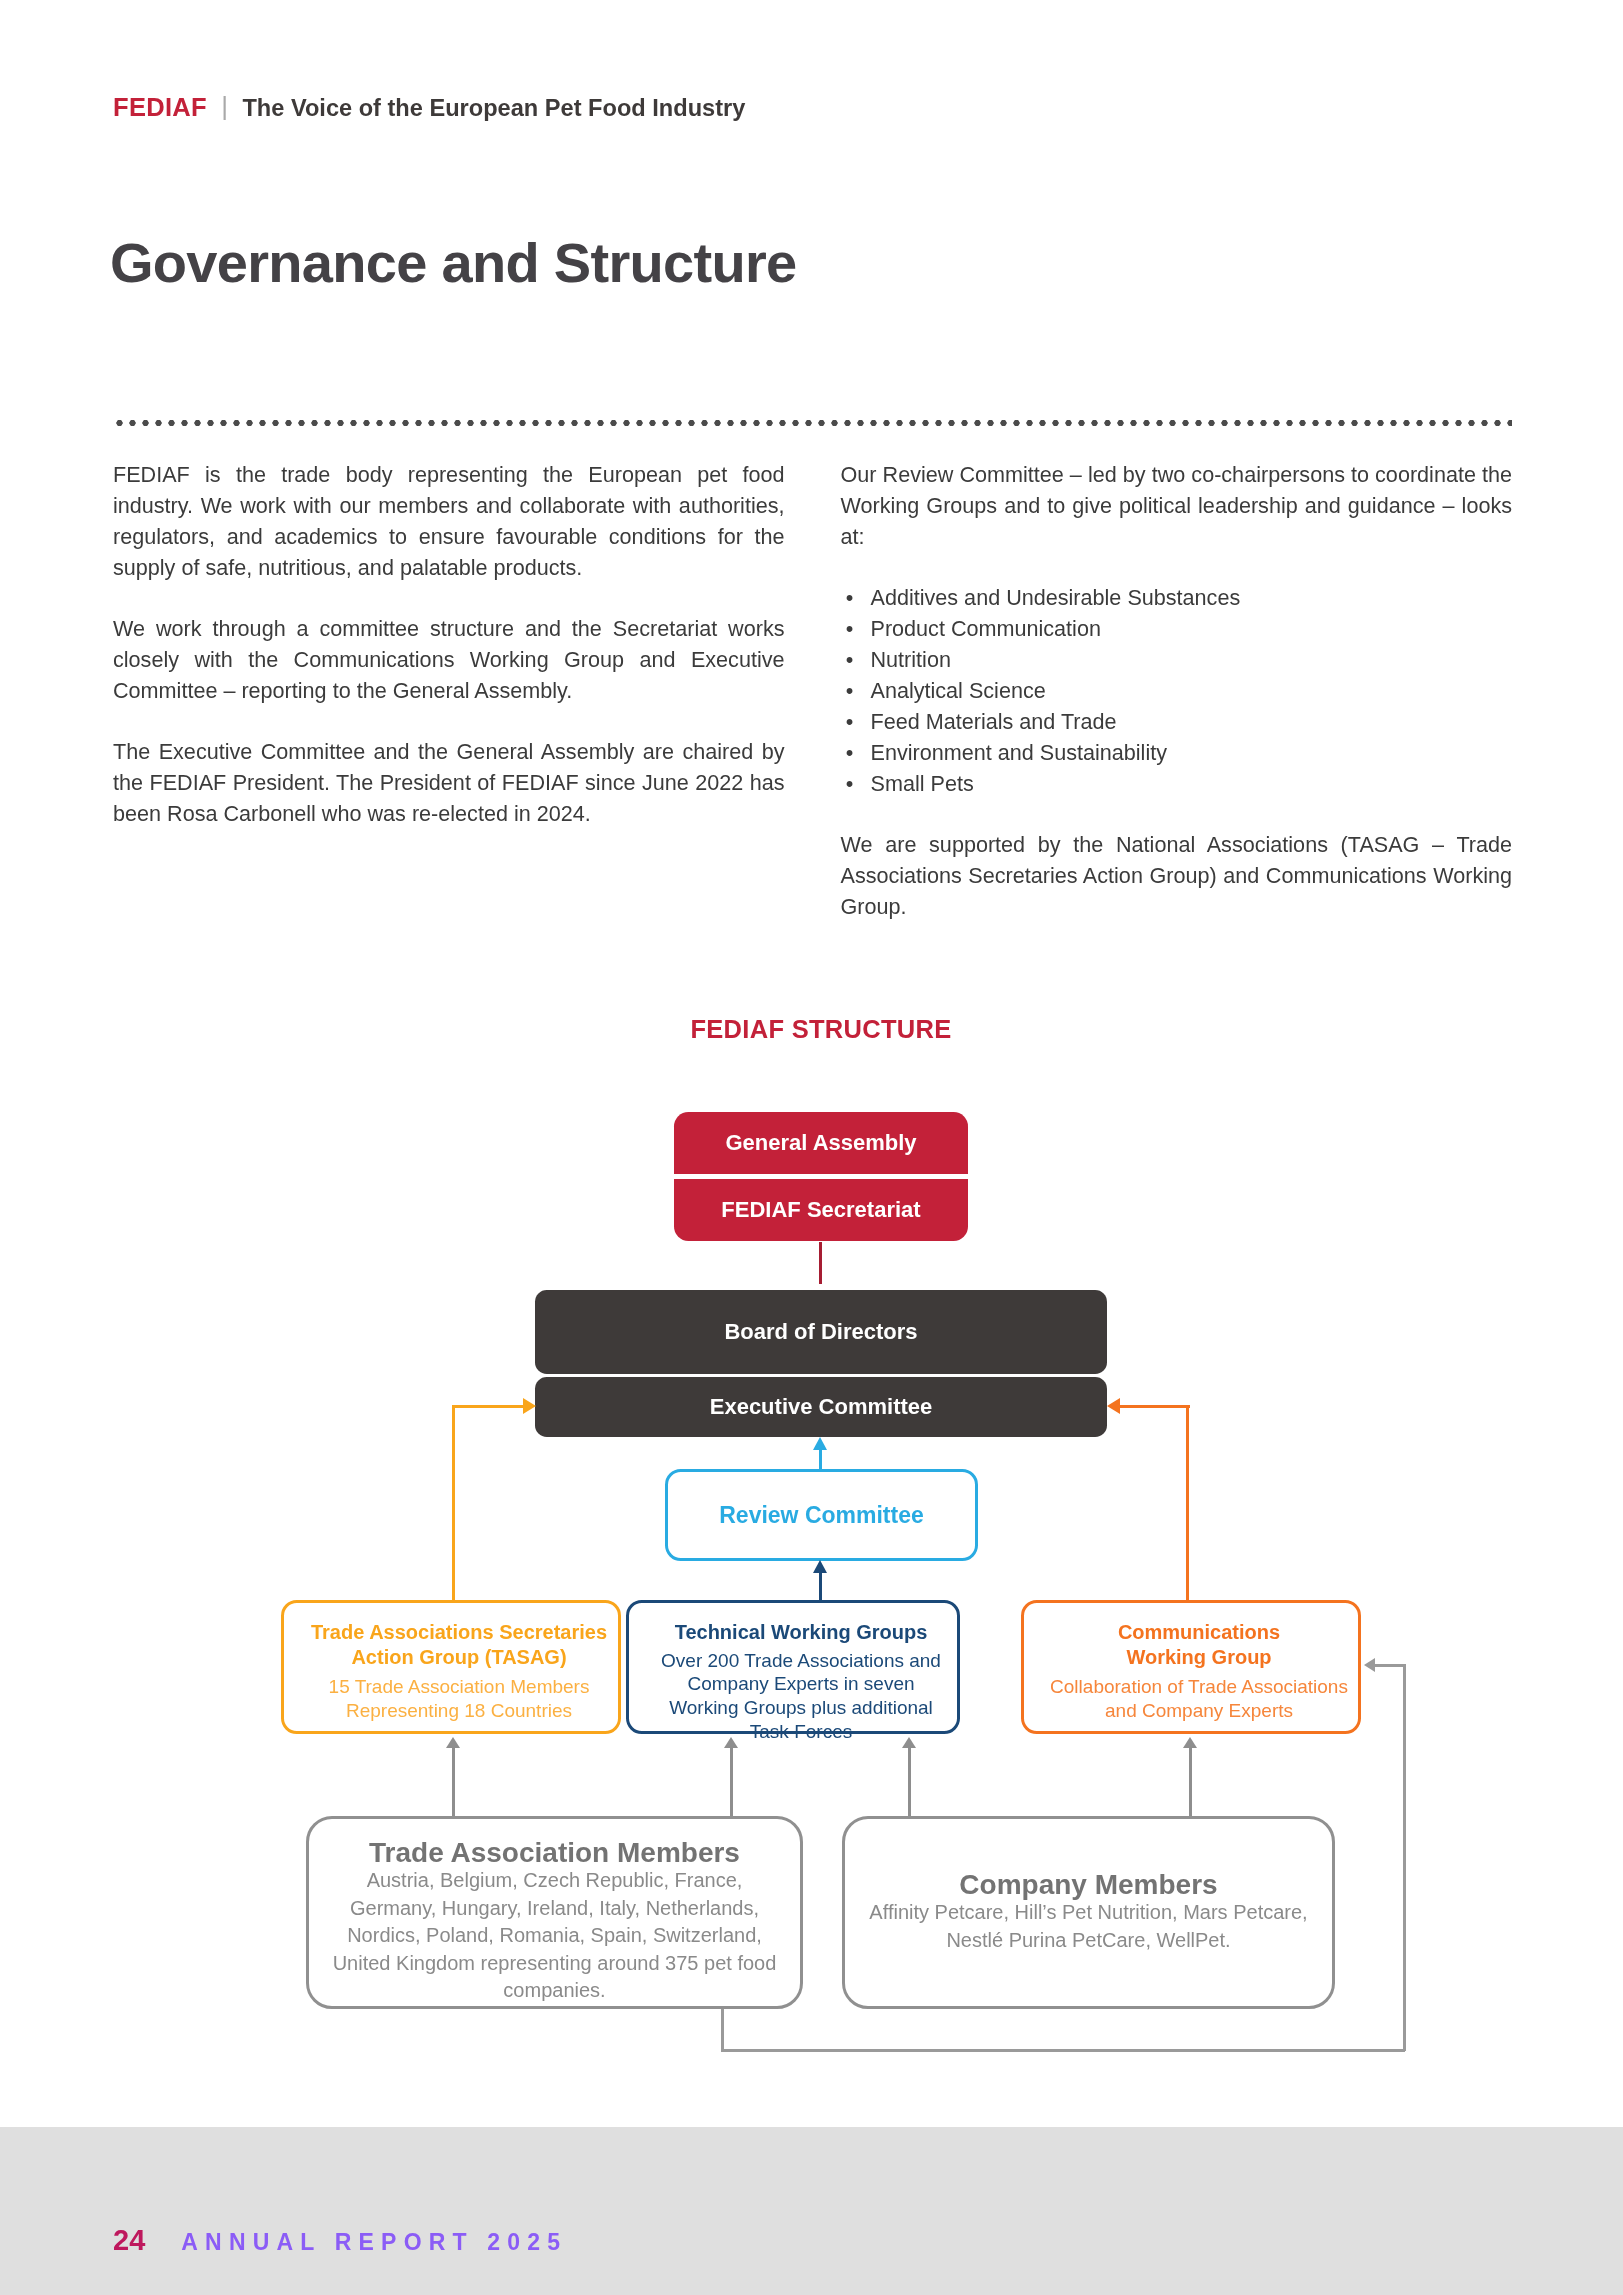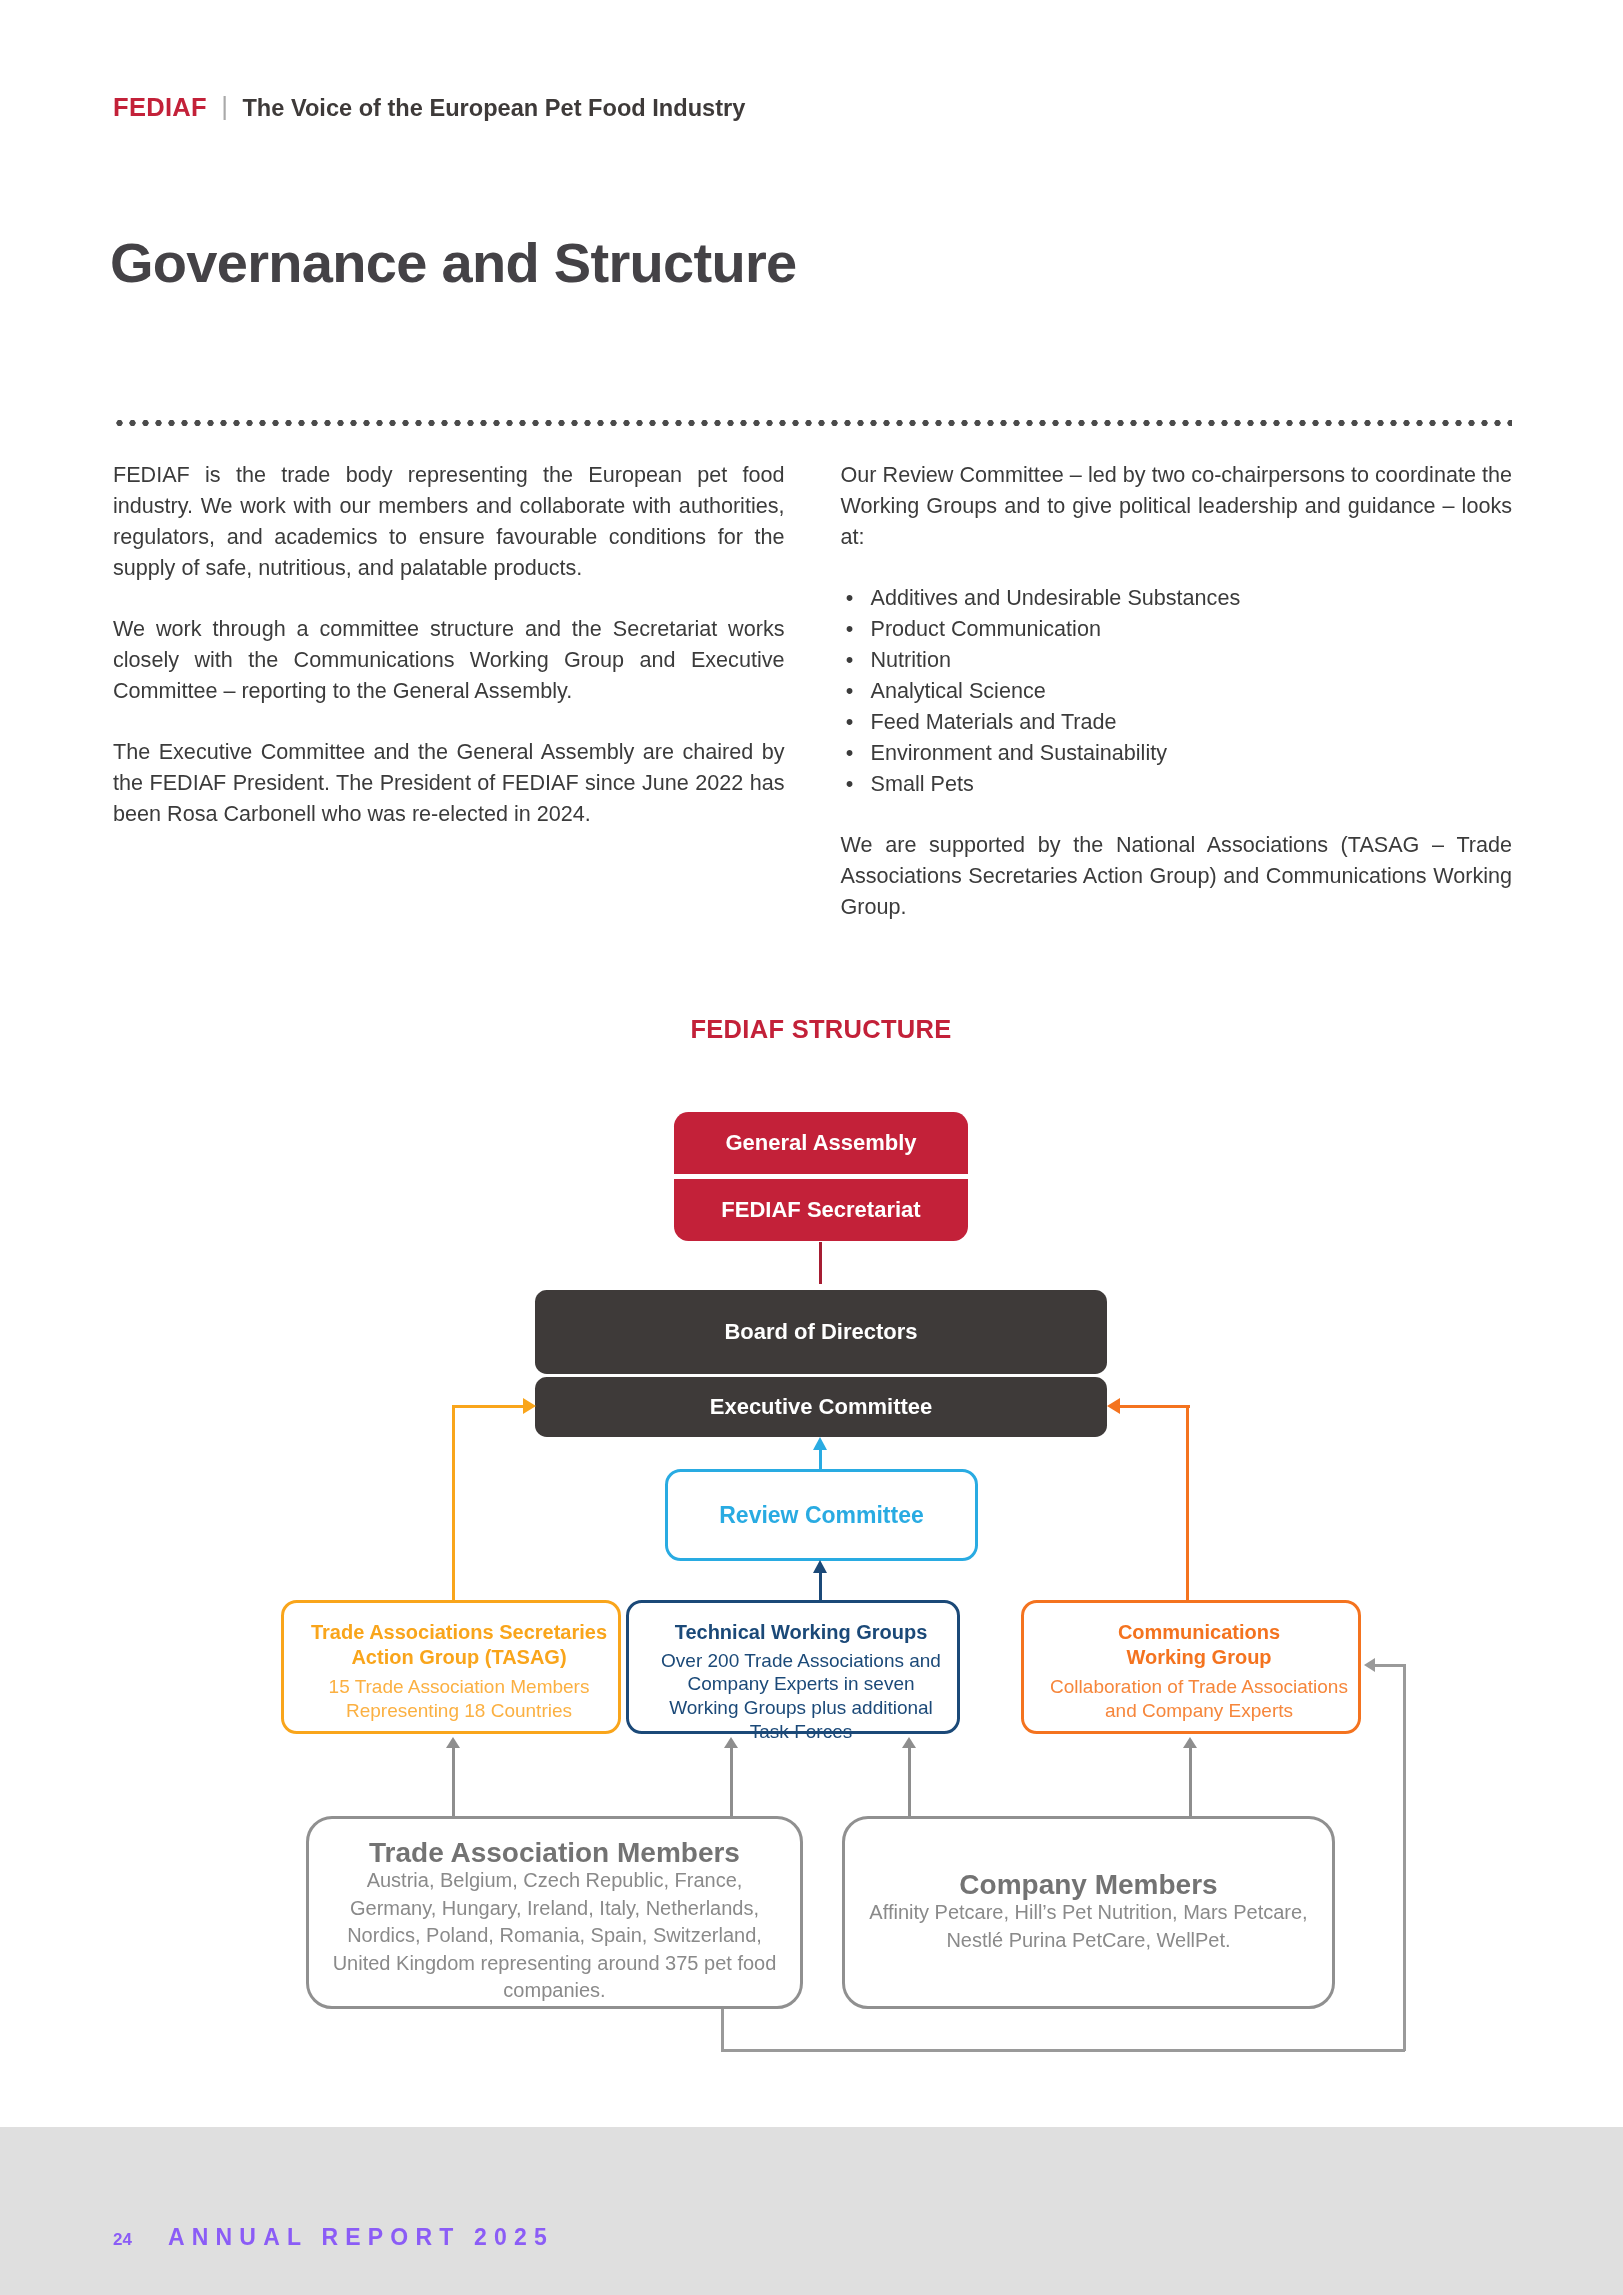--- a/index.html
+++ b/index.html
@@ -71,21 +71,21 @@
   .graybox .t{font-size:28px;font-weight:bold;color:#737373;line-height:27.5px;}
   .graybox .s{font-size:20px;color:#8a8a8a;line-height:27.5px;margin-top:1.3px;width:92%;}
 
   
   .seg{position:absolute;}
   .tri{position:absolute;width:0;height:0;}
 
   
   .footband{position:absolute;left:0;top:2127px;width:1623px;height:169px;background:#dfdfdf;}
   .foot{position:absolute;left:113px;top:2224px;display:flex;align-items:baseline;gap:36px;}
-  .foot .num{font-size:17px;font-weight:bold;color:#8b5cf6;}
+  .foot .num{font-size:29px;font-weight:bold;color:#be185d;}
   .foot .rep{font-size:23px;font-weight:bold;color:#8b5cf6;letter-spacing:7.2px;}
 </style>
 </head>
 <body>
 
 <div class="page">
 
   <div class="hdr">
     <span class="brand">FEDIAF</span>
     <span class="sep">|</span>

